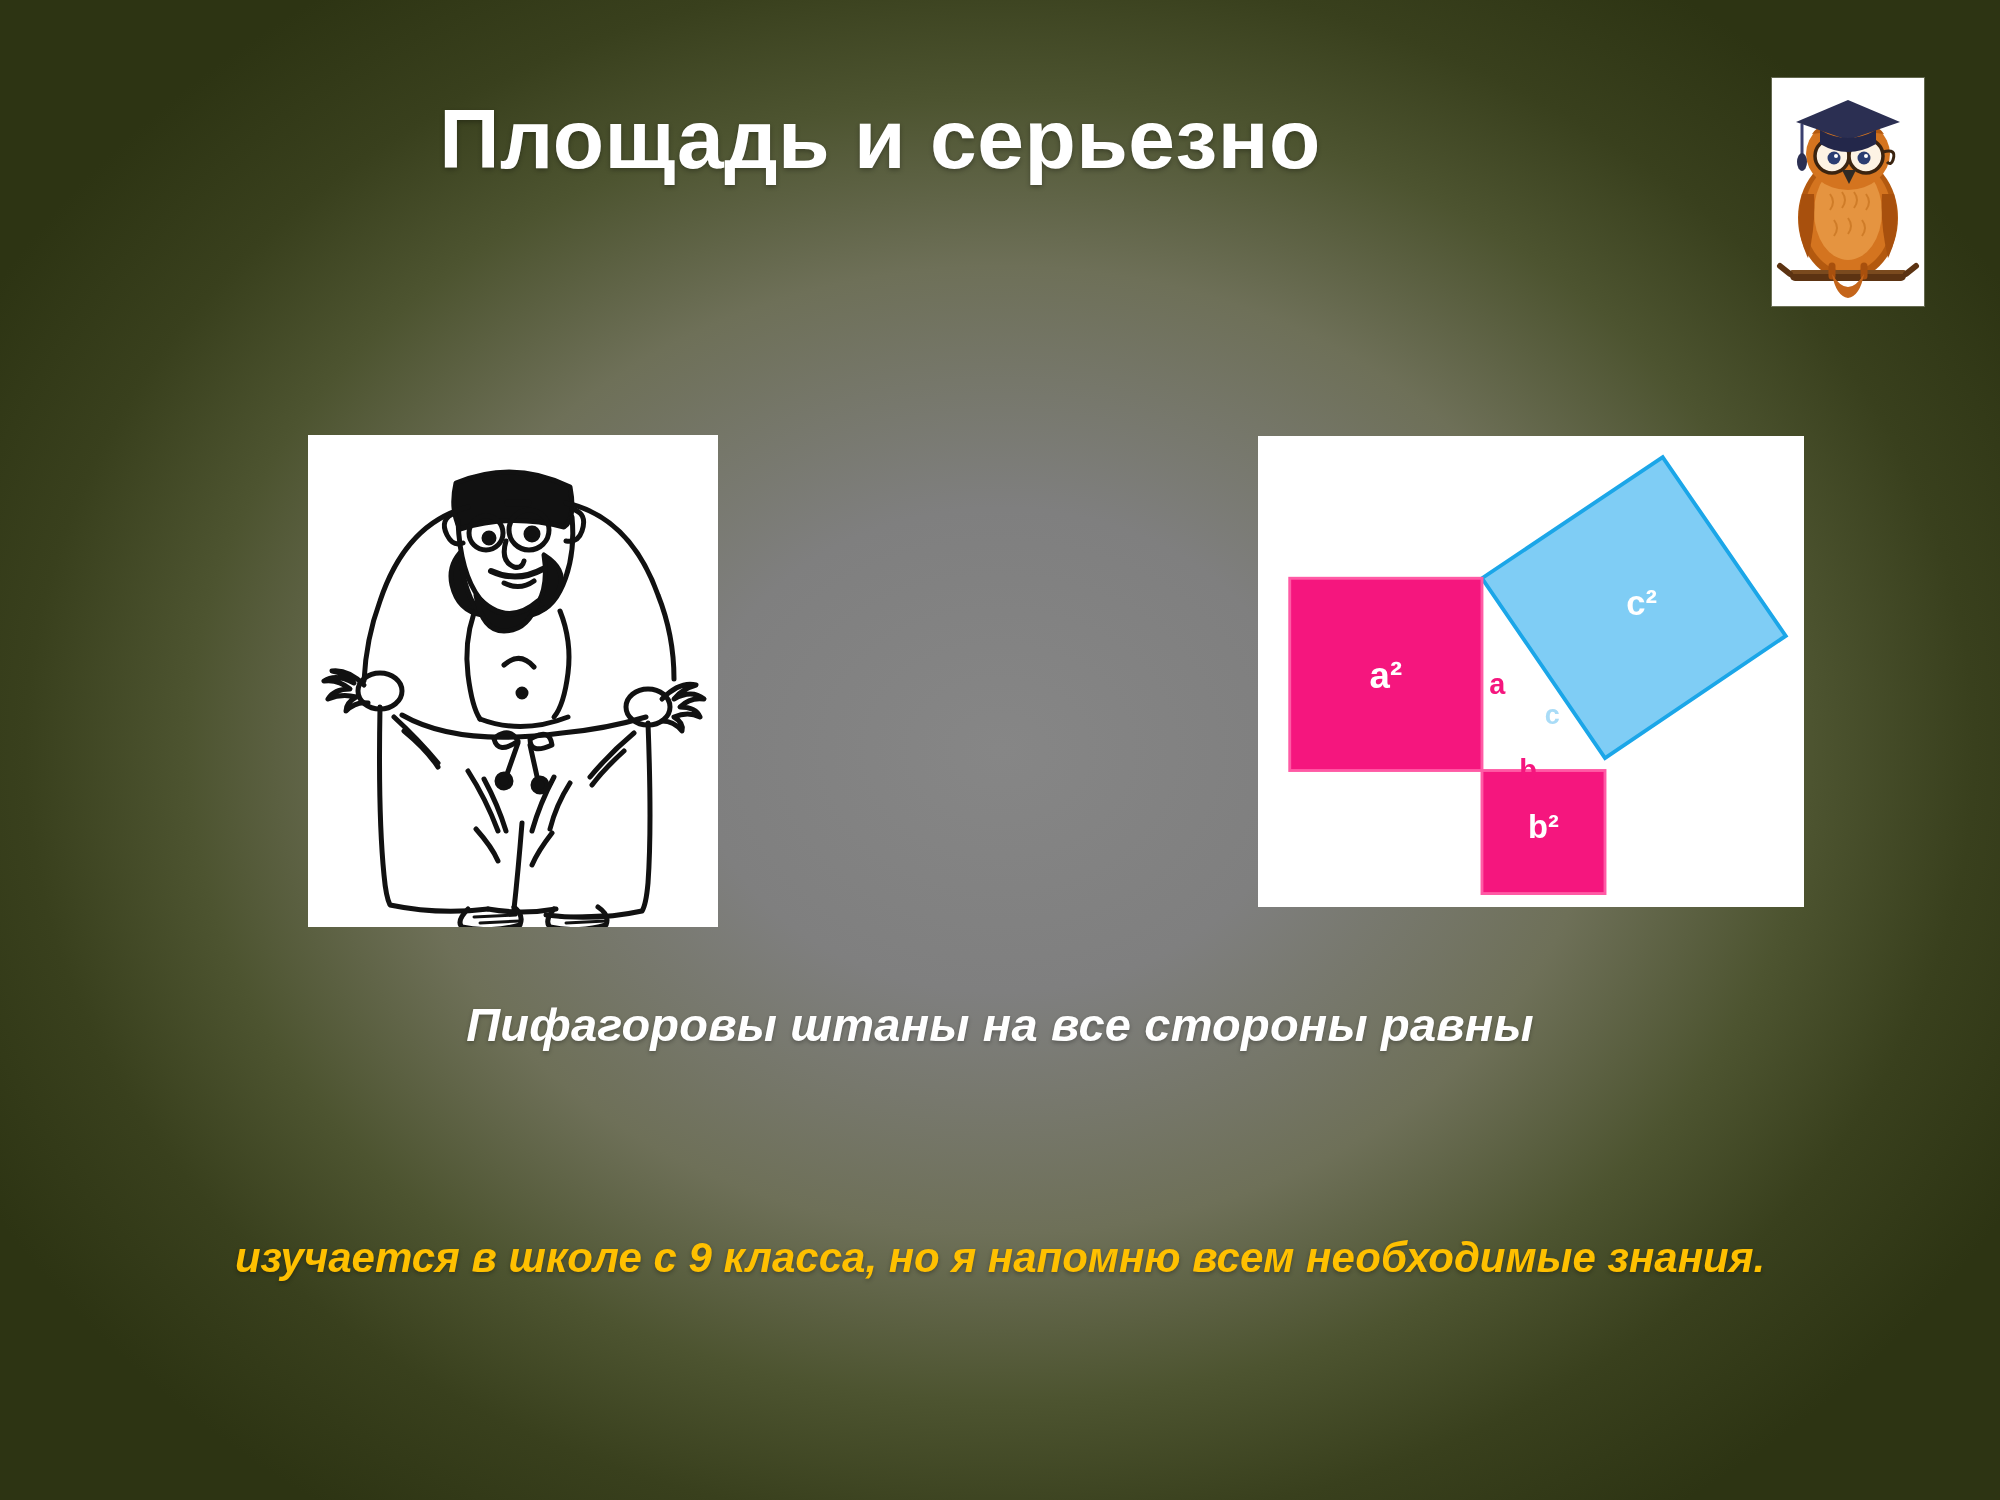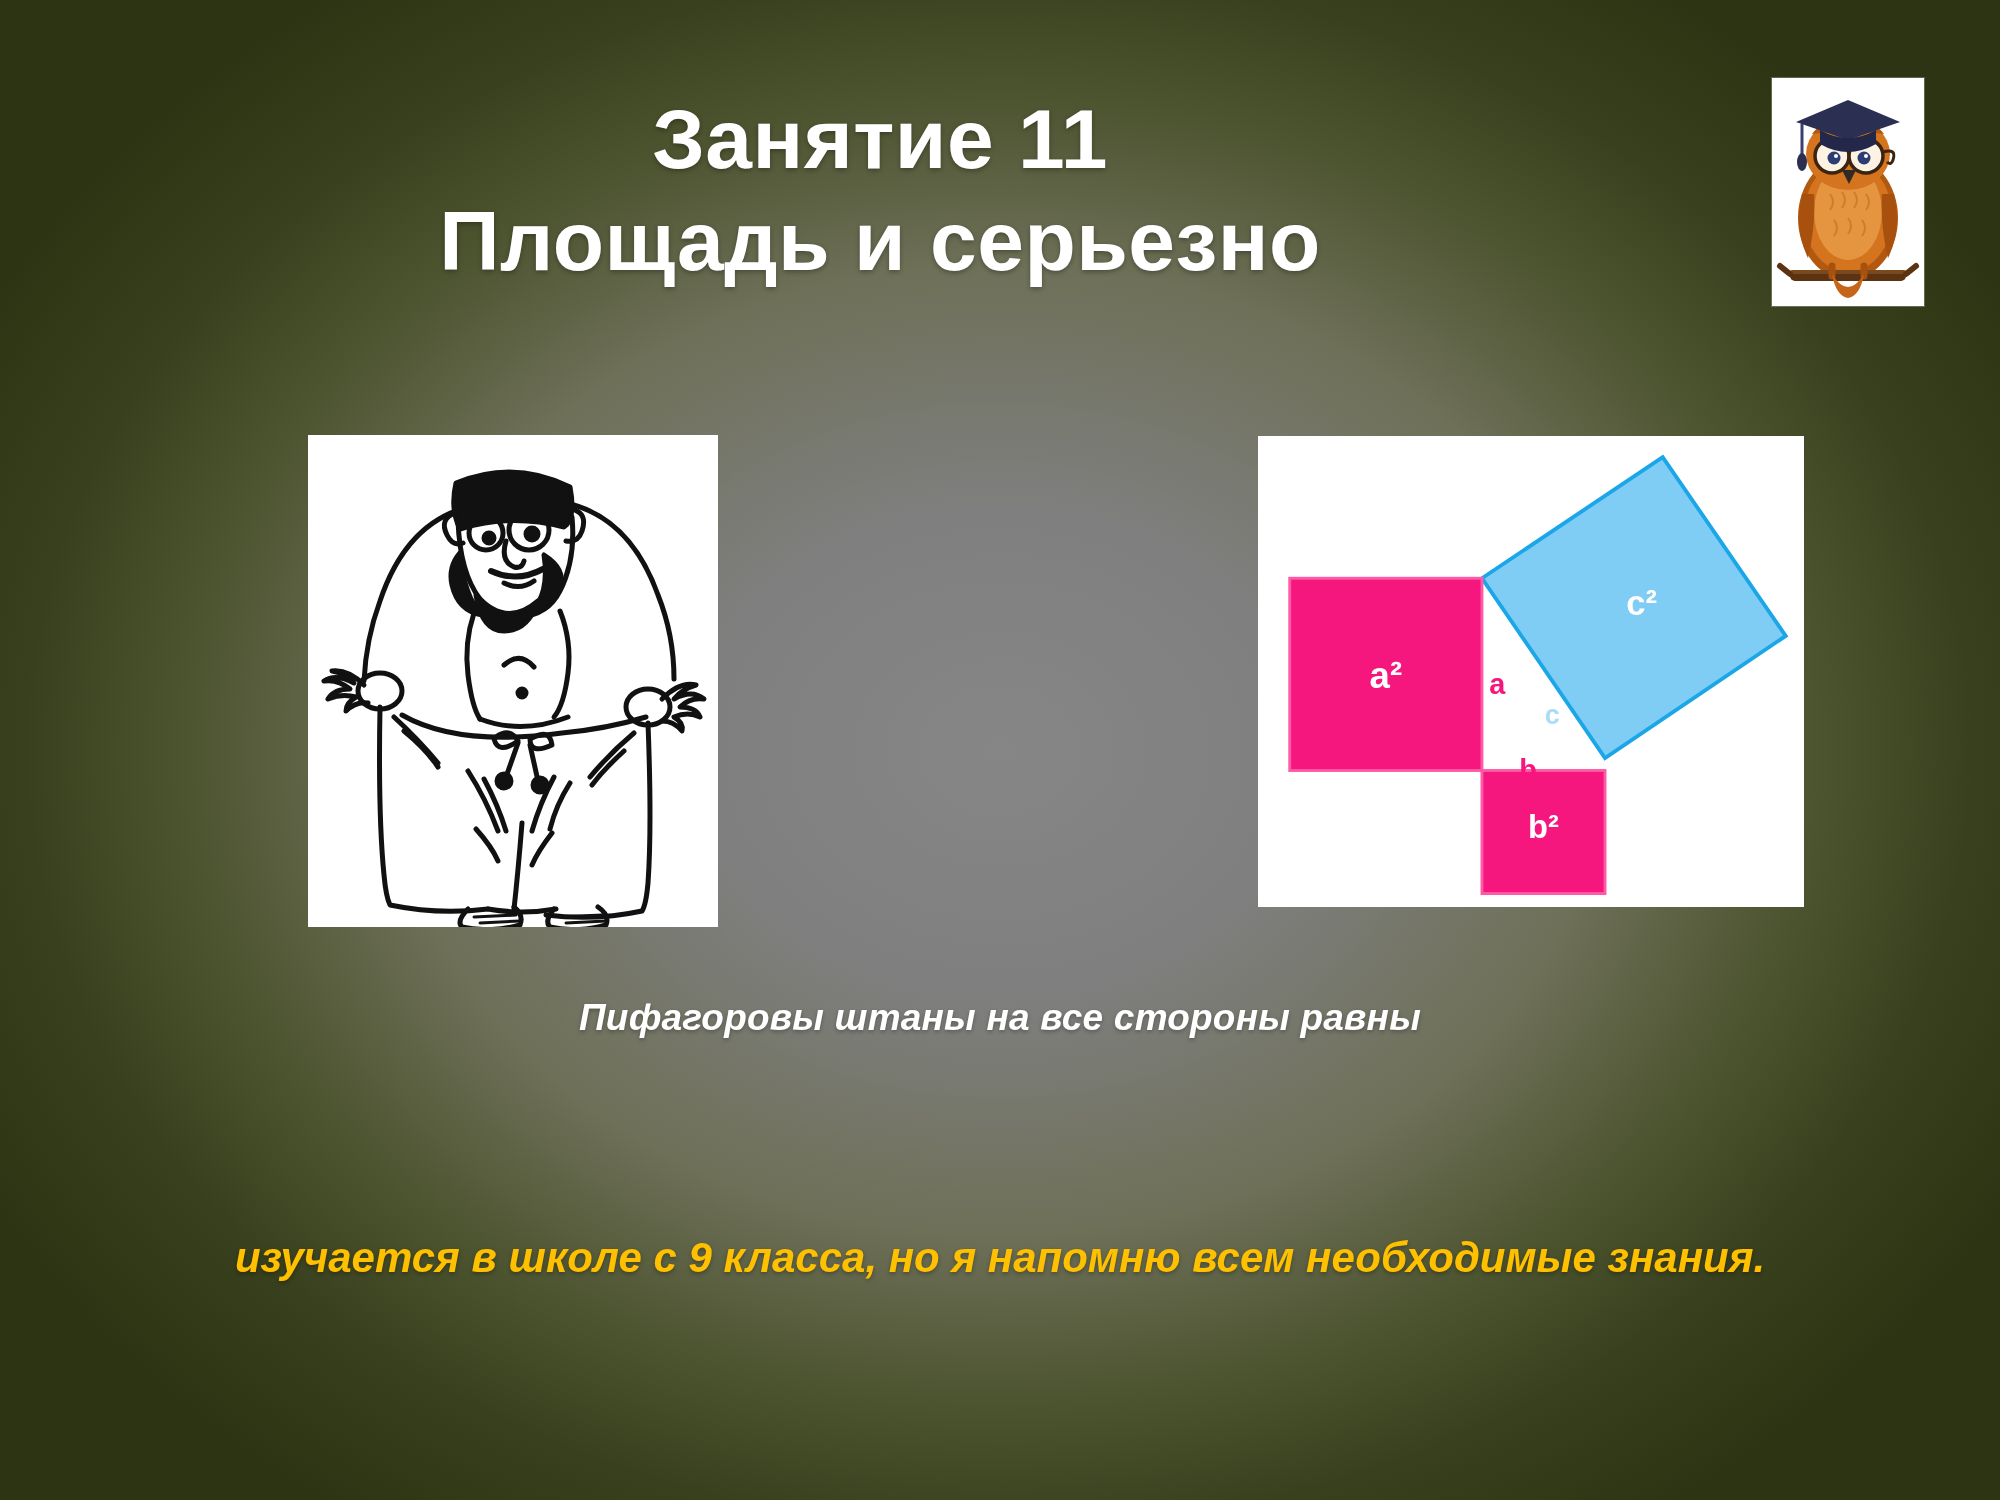--- a/index.html
+++ b/index.html
@@ -84,21 +84,21 @@
   
   .caption {
     position: absolute;
     left: 0;
     top: 997px;
     width: 2000px;
     text-align: center;
     color: #ffffff;
     font-style: italic;
     font-weight: bold;
-    font-size: 37px;
+    font-size: 47px;
     letter-spacing: 0.2px;
     text-shadow: 0 2px 4px rgba(0,0,0,0.28);
   }
 
   
   .note {
     position: absolute;
     left: 100px;
     top: 1228px;
     width: 1800px;
@@ -111,21 +111,20 @@
     text-shadow: 0 2px 4px rgba(0,0,0,0.30);
   }
   .note span { display: block; }
 </style>
 </head>
 <body>
 
 <div id="slide">
 
   <div class="title-block">
-    <span class="title-line-1">Занятие 11</span>
     <span class="title-line-2">Площадь и серьезно</span>
   </div>
 
   <div class="owl-card">
     <svg viewBox="0 0 152 228" xmlns="http://www.w3.org/2000/svg" aria-hidden="true">
       <rect x="0" y="0" width="152" height="228" fill="#ffffff"></rect>
 
       <ellipse cx="76" cy="140" rx="50" ry="62" fill="#b3590f"></ellipse>
       <ellipse cx="76" cy="138" rx="44" ry="56" fill="#d4741f"></ellipse>
       <ellipse cx="76" cy="134" rx="34" ry="48" fill="#e59440"></ellipse>

